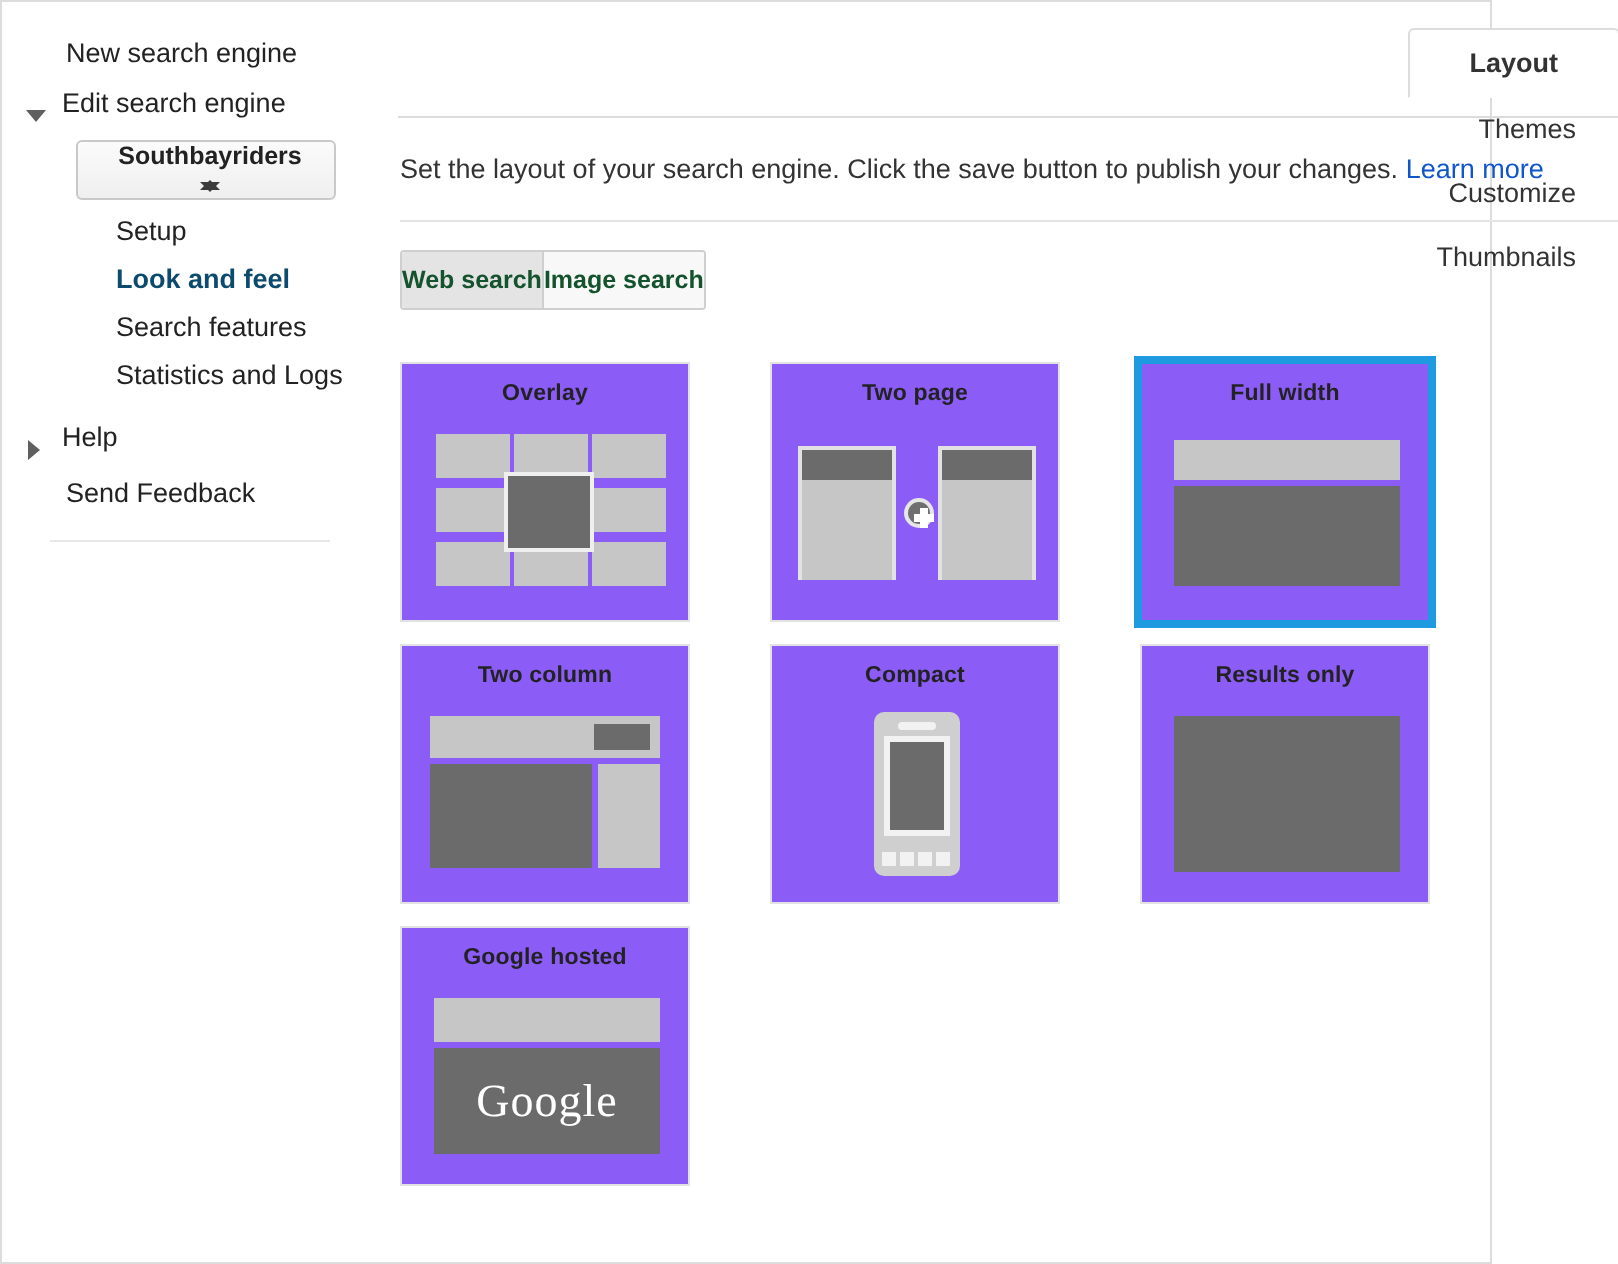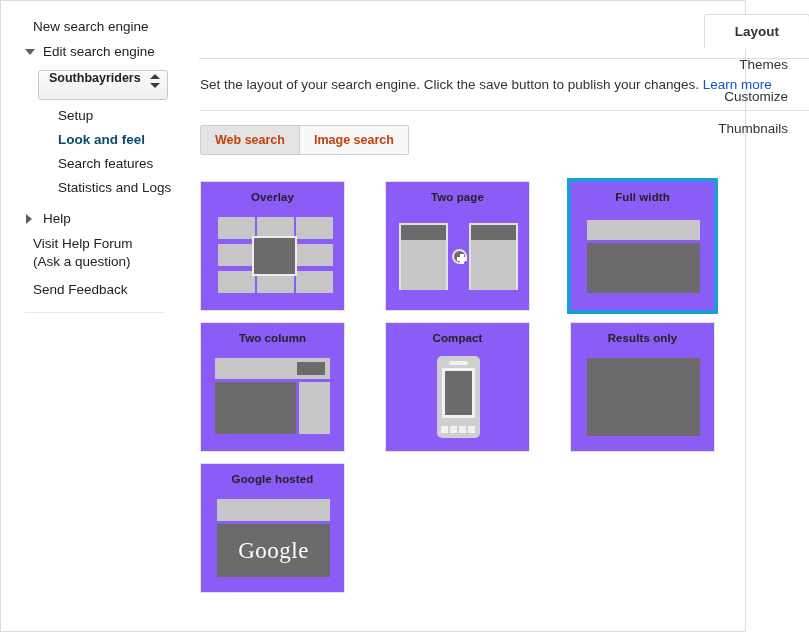--- a/index.html
+++ b/index.html
@@ -29,21 +29,21 @@
   }
   .nav-row {
     display: flex;
     align-items: flex-start;
     font-size: 13.5px;
     line-height: 20px;
     color: #222;
     padding: 2.5px 0 2.5px 0;
   }
   .nav-row.indent-top { padding-left: 32px; }
-  .nav-row.with-arrow { padding-left: 24px; }
+  .nav-row.with-arrow { padding-left: 12px; align-items: center; }
   .tri {
     width: 12px;
     flex: 0 0 12px;
     margin-right: 6px;
     margin-top: 7px;
     position: relative;
   }
   .tri-down::before {
     content: "";
     position: absolute;
@@ -63,22 +63,24 @@
   .nav-label { white-space: nowrap; }
 
   .select-wrap {
     margin: 6px 0 4px 37px;
     width: 130px;
     height: 30px;
     background: linear-gradient(#fbfbfb, #efefef);
     border: 1px solid #c9c9c9;
     border-radius: 3px;
     display: flex;
+    align-items: center;
     padding: 0 6px 0 10px;
     position: relative;
+    flex-direction: column;
   }
   .select-text {
     font-size: 12.5px;
     font-weight: bold;
     color: #222;
     flex: 1;
     white-space: nowrap;
     overflow: hidden;
   }
   .select-arrows {
@@ -183,22 +185,22 @@
     display: flex;
     margin: 14px 0 0 7px;
     width: max-content;
     border: 1px solid #cfcfcf;
     border-radius: 2px;
     overflow: hidden;
   }
   .seg-btn {
     font-size: 12.5px;
     font-weight: bold;
-    color: #c2410c;
-    padding: 7px 14px;
+    color: #14532d;
+    padding: 7px 0;
     background: #f8f8f8;
     white-space: nowrap;
   }
   .seg-btn.active { background: #e4e4e4; }
   .seg-btn + .seg-btn { border-left: 1px solid #cfcfcf; }
 
   
   .grid {
     margin: 26px 0 0 7px;
     display: flex;
@@ -404,24 +406,20 @@
     <div class="sub-item">Setup</div>
     <div class="sub-item active">Look and feel</div>
     <div class="sub-item">Search features</div>
     <div class="sub-item">Statistics and Logs</div>
 
     <div class="nav-row with-arrow" style="margin-top:6px;">
       <span class="tri tri-right"></span>
       <span class="nav-label">Help</span>
     </div>
 
-    <div class="nav-row indent-top nav-multiline" style="display:block;padding-top:4px;">
-      <div>Visit Help Forum</div>
-      <div>(Ask a question)</div>
-    </div>
 
     <div class="nav-row indent-top" style="padding-top:6px;">
       <span class="nav-label">Send Feedback</span>
     </div>
 
     <div class="sidebar-divider"></div>
   </div>
 
   <div id="main">
 

